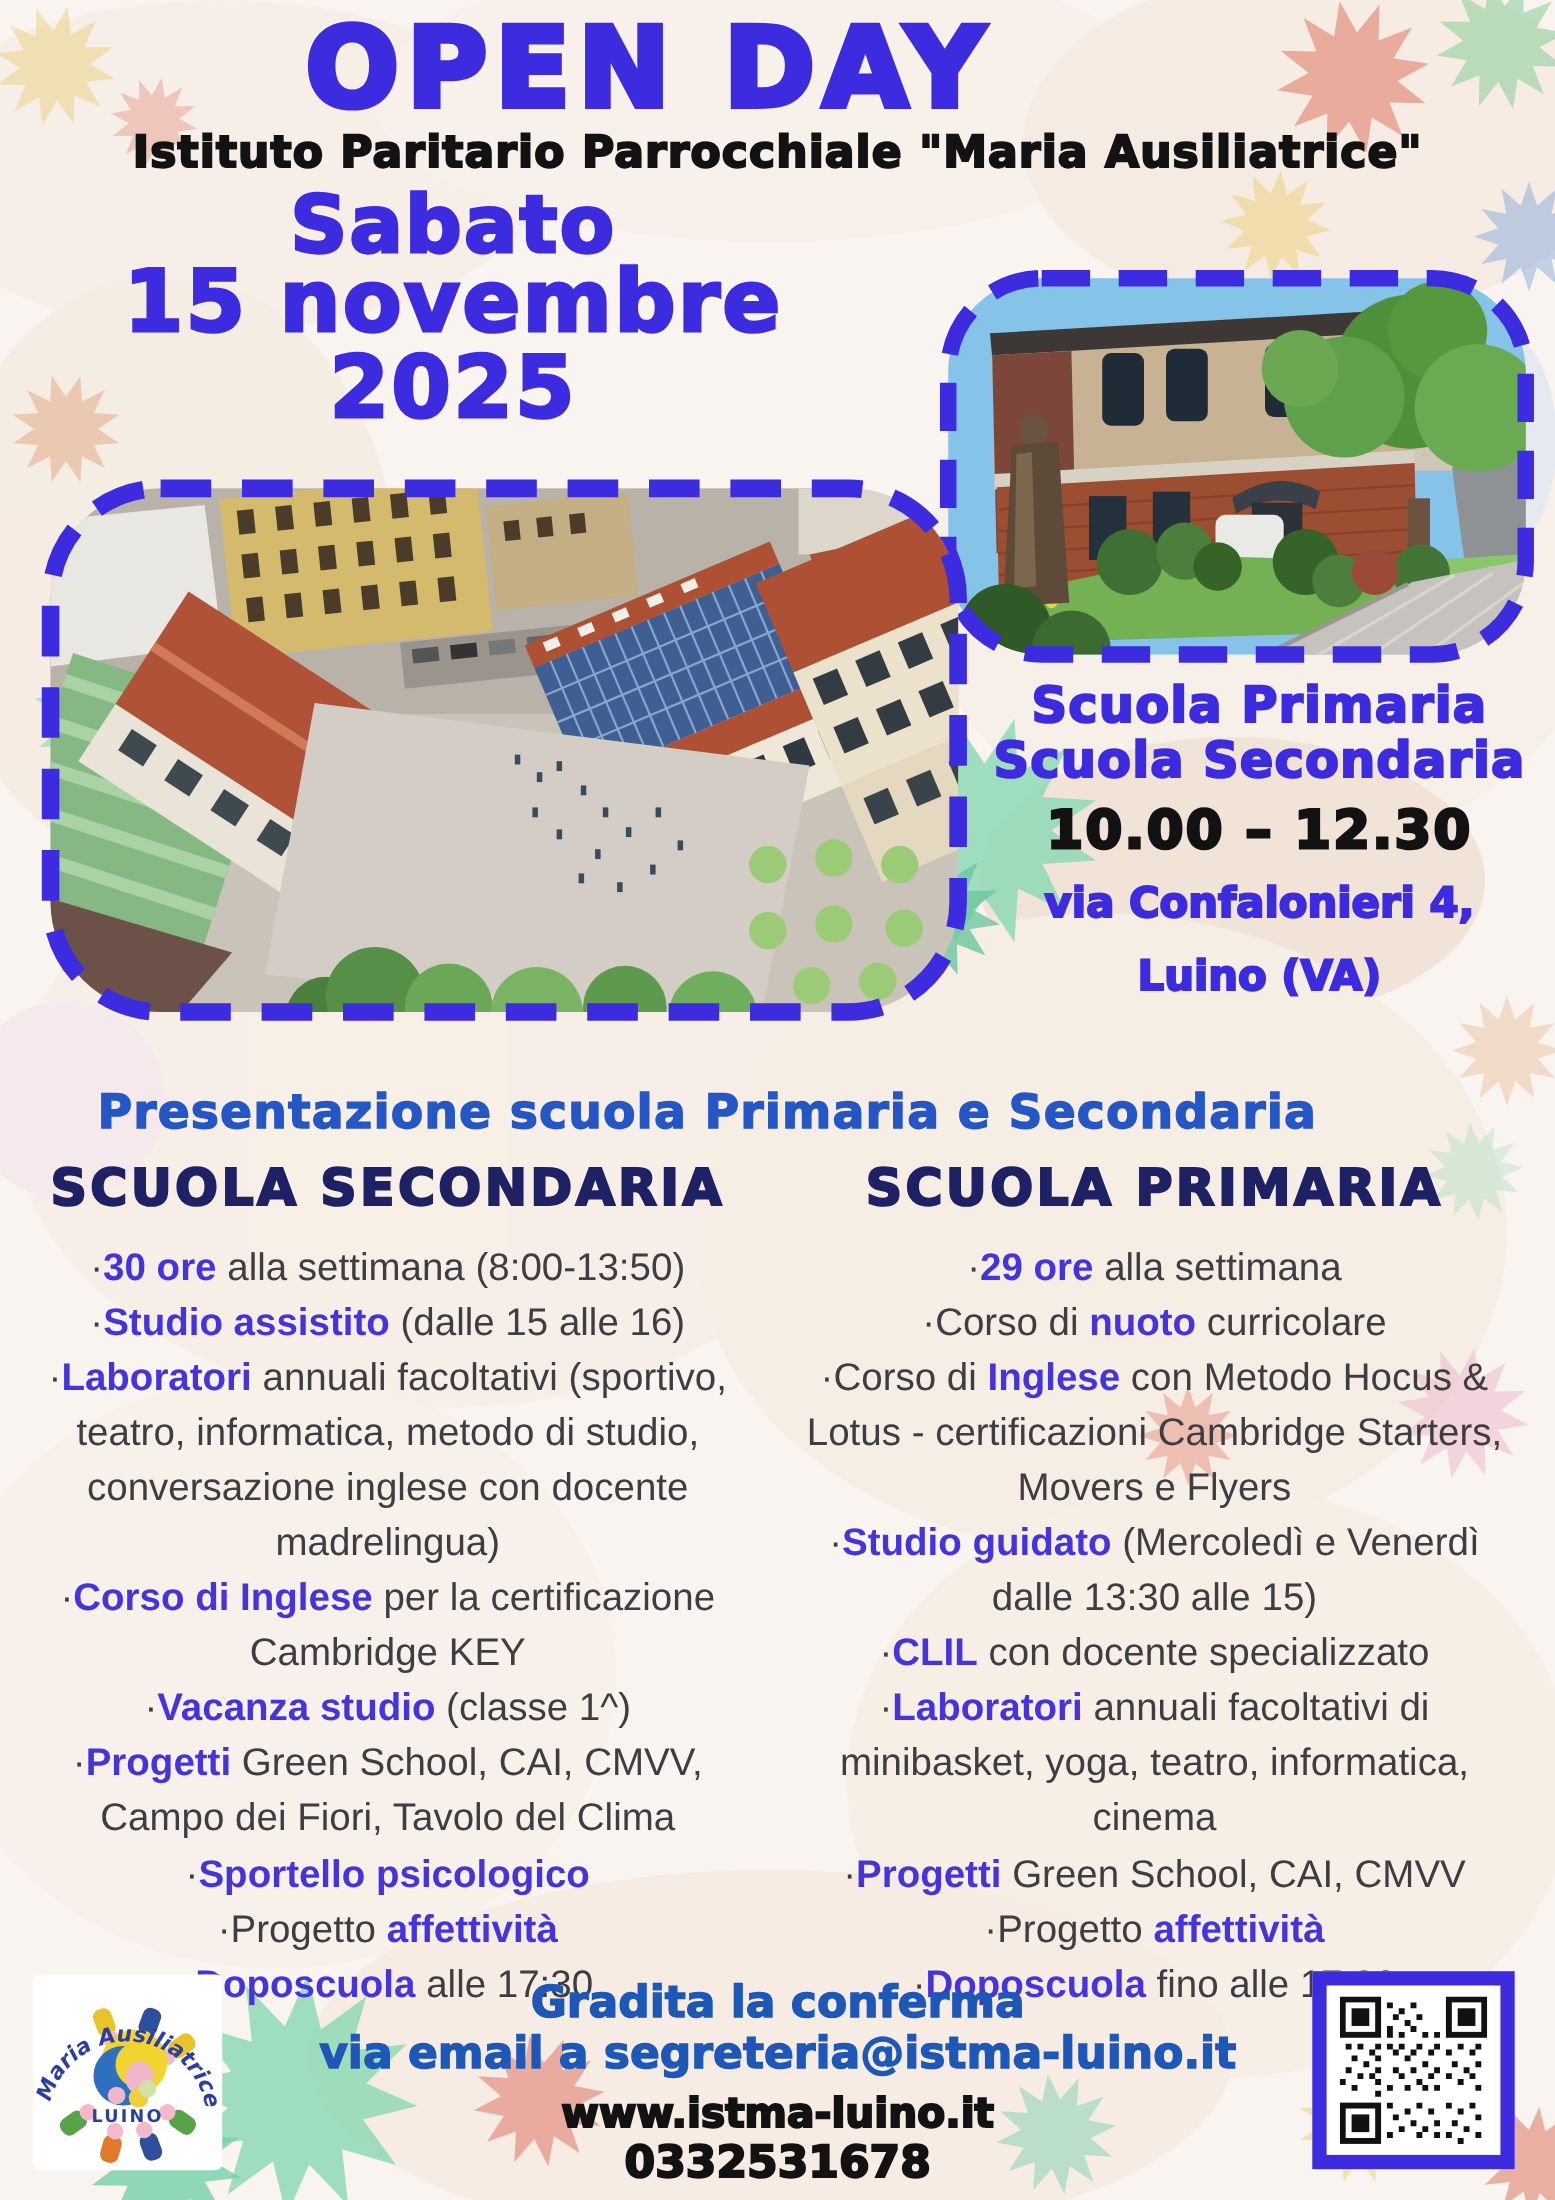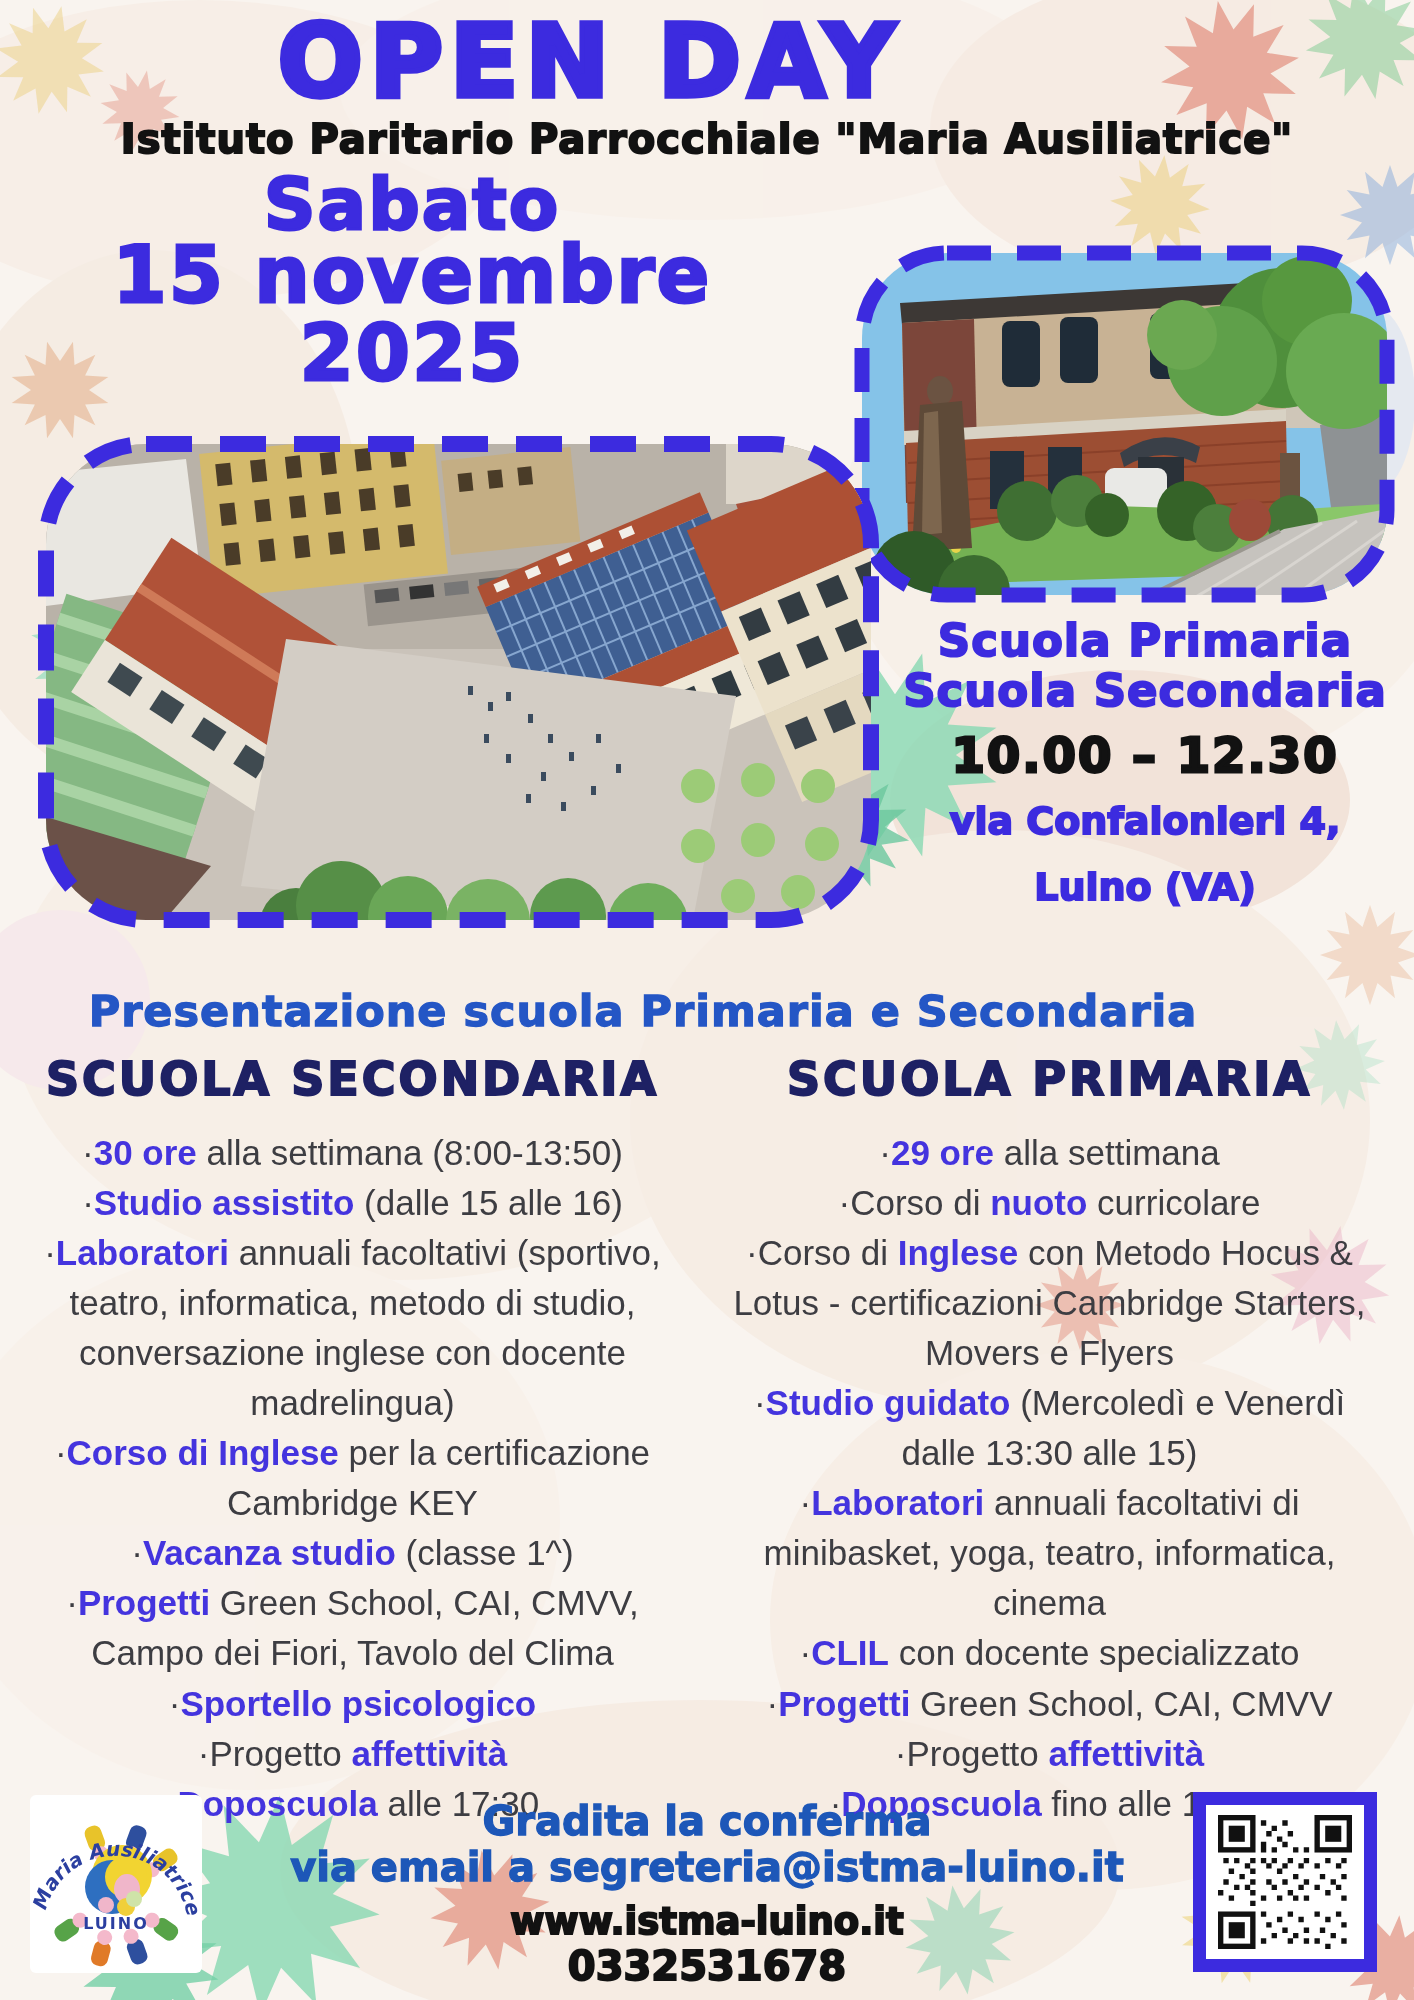--- a/index.html
+++ b/index.html
@@ -382,22 +382,22 @@
       <p class="bullet"><span>·</span><span class="kw">Doposcuola</span><span> alle 17:30</span></p>
     </div>
 </div>
 <div id="col-right" class="abs col">
   <div class="col-header bubble s2 navy">SCUOLA PRIMARIA</div>
   <div class="col-items">
       <p class="bullet"><span>·</span><span class="kw">29 ore</span><span> alla settimana</span></p>
       <p class="bullet"><span>·Corso di </span><span class="kw">nuoto</span><span> curricolare</span></p>
       <p class="bullet"><span>·Corso di </span><span class="kw">Inglese</span><span> con Metodo Hocus &amp; Lotus - certificazioni Cambridge Starters, Movers e Flyers</span></p>
       <p class="bullet"><span>·</span><span class="kw">Studio guidato</span><span> (Mercoledì e Venerdì dalle 13:30 alle 15)</span></p>
+      <p class="bullet"><span>·</span><span class="kw">CLIL</span><span> con docente specializzato</span></p>
       <p class="bullet"><span>·</span><span class="kw">Laboratori</span><span> annuali facoltativi di minibasket, yoga, teatro, informatica, cinema</span></p>
-      <p class="bullet"><span>·</span><span class="kw">CLIL</span><span> con docente specializzato</span></p>
       <p class="bullet"><span>·</span><span class="kw">Progetti</span><span> Green School, CAI, CMVV</span></p>
       <p class="bullet"><span>·Progetto </span><span class="kw">affettività</span></p>
       <p class="bullet"><span>·</span><span class="kw">Doposcuola</span><span> fino alle 17:30</span></p>
     </div>
 </div>
 
 <div id="footer-center" class="abs center">
   <div class="f1 bubble s1 fblue">Gradita la conferma</div>
   <div class="f2 bubble s1 fblue">via email a segreteria@istma-luino.it</div>
   <div class="f3 bubble s2 blacktxt">www.istma-luino.it</div>

